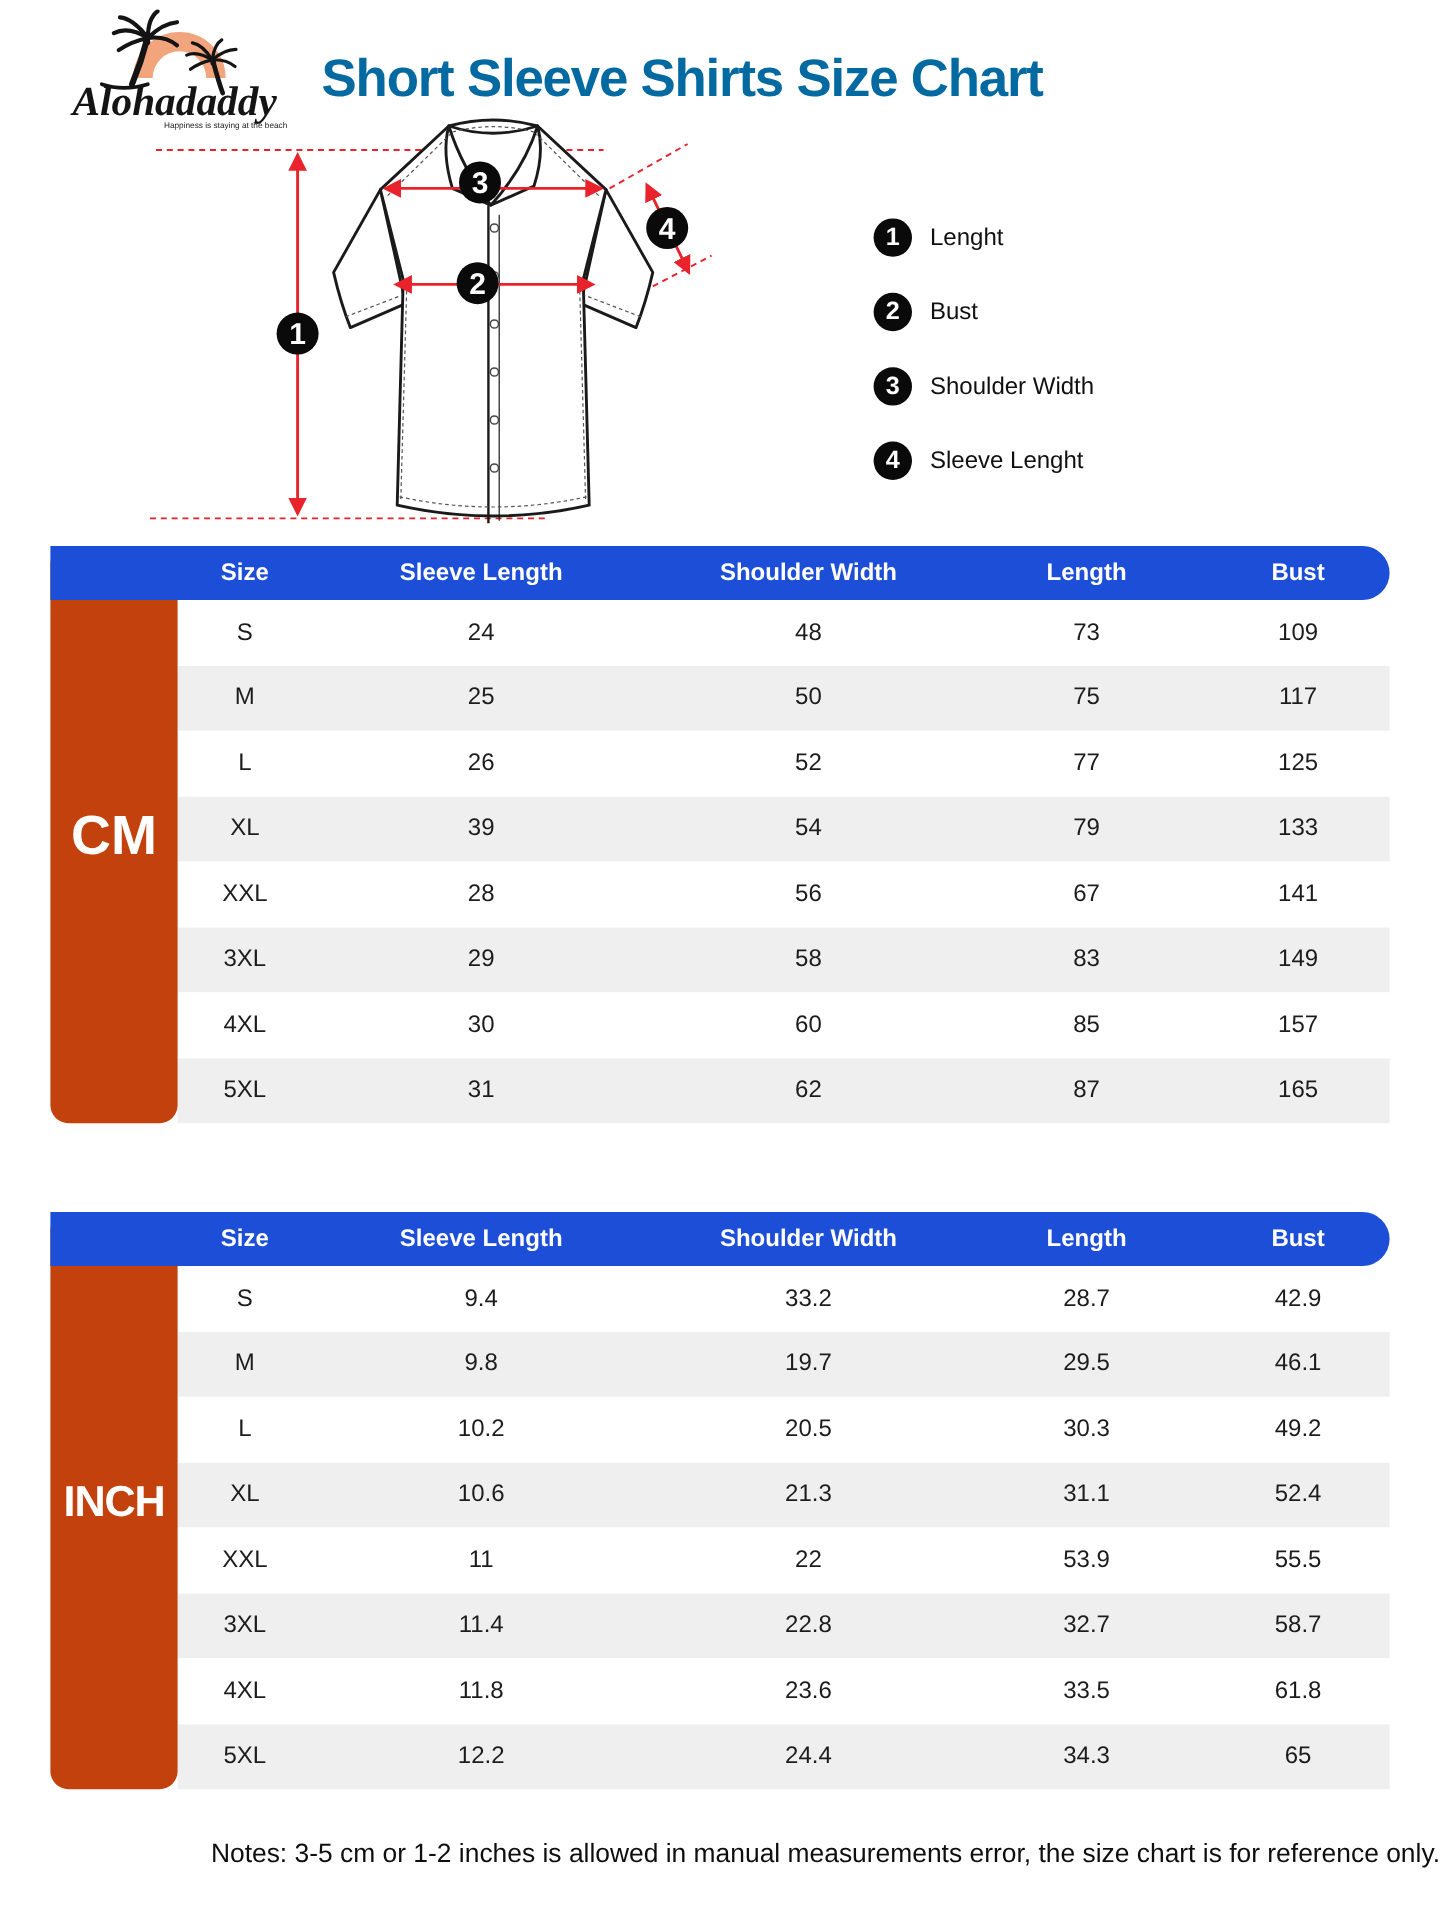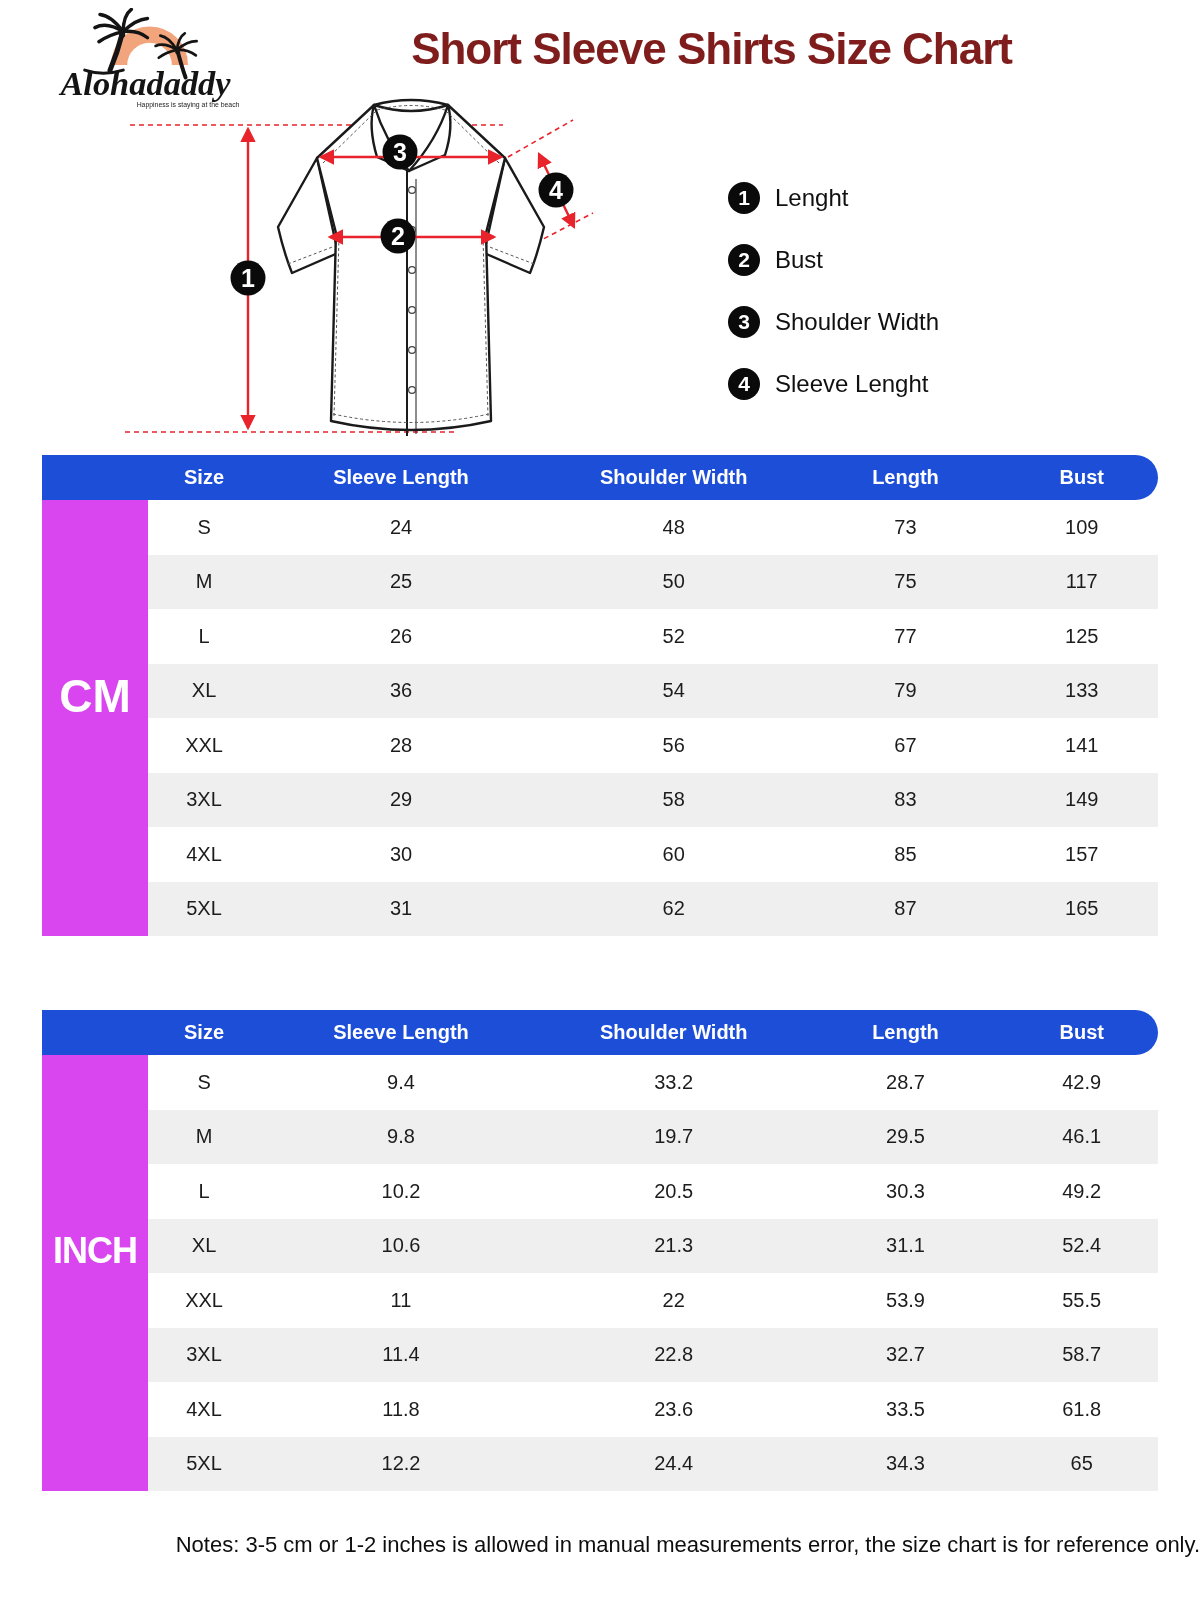--- a/index.html
+++ b/index.html
@@ -2,41 +2,41 @@
 <html><head>
 <meta charset="utf-8">
 <style>
   * { margin:0; padding:0; box-sizing:border-box; }
   html,body { background:#ffffff; }
   body { font-family:"Liberation Sans", sans-serif; }
   .page { position:relative; width:1200px; height:1600px; background:#fff; overflow:hidden; }
 
   
   .logo { position:absolute; left:26px; top:8px; width:238px; height:102px; }
-  .title { position:absolute; left:268px; top:24px; width:744px; text-align:right;
-           font-size:44px; font-weight:bold; color:#7f1d1d; letter-spacing:-1px; white-space:nowrap; }
+  .title { position:absolute; left:268px; top:41px; width:744px; text-align:left;
+           font-size:44px; font-weight:bold; color:#0369a1; letter-spacing:-1px; white-space:nowrap; }
 
   
   .diagram { position:absolute; left:125px; top:95px; width:470px; height:360px; }
   .legend { position:absolute; left:728px; top:181px; display:flex; flex-direction:column; gap:28px; }
   .legend-item { display:flex; align-items:center; height:34px; }
   .lnum { width:32px; height:32px; border-radius:50%; background:#0a0a0a; color:#fff;
           font-weight:bold; font-size:21px; display:flex; align-items:center; justify-content:center; flex:0 0 32px; }
-  .ltext { font-size:24px; color:#101010; margin-left:15px; white-space:nowrap; }
+  .ltext { font-size:20px; color:#101010; margin-left:15px; white-space:nowrap; }
 
   
   .size-table { position:absolute; left:42px; width:1116px; height:481px; }
   .size-table.cm { top:455px; }
   .size-table.inch { top:1010px; }
   .thead { position:relative; height:45px; background:#1d4ed8; border-radius:0 24px 24px 0; z-index:2; }
   .thead-inner { margin-left:106px; height:100%; display:grid;
                  grid-template-columns:11.1% 27.9% 26.1% 19.8% 15.1%; align-items:center; }
   .hcell { text-align:center; color:#fff; font-weight:bold; font-size:20px; }
-  .sidebar { position:absolute; left:0; top:0; bottom:0; width:106px; background:#d946ef;
-             display:flex; align-items:center; justify-content:center; z-index:1; }
+  .sidebar { position:absolute; left:0; top:0; bottom:0; width:106px; background:#c2410c;
+             display:flex; align-items:center; justify-content:center; z-index:1;border-radius:15px; }
   .unit { color:#fff; font-weight:bold; letter-spacing:0; }
   .cm .unit { font-size:46px; }
   .inch .unit { font-size:36px; letter-spacing:-1px; }
   .tbody { margin-left:106px; }
   .trow { display:grid; grid-template-columns:11.1% 27.9% 26.1% 19.8% 15.1%;
           height:54.5px; align-items:center; background:#fff; }
   .trow:nth-child(even) { background:#efefef; }
   .tcell { text-align:center; font-size:20px; color:#1c1c1c; }
 
   .notes { position:absolute; left:0; top:1532px; width:100%; text-align:right;
@@ -195,21 +195,21 @@
         </div>
         <div class="trow">
           <div class="tcell">L</div>
           <div class="tcell">26</div>
           <div class="tcell">52</div>
           <div class="tcell">77</div>
           <div class="tcell">125</div>
         </div>
         <div class="trow">
           <div class="tcell">XL</div>
-          <div class="tcell">36</div>
+          <div class="tcell">39</div>
           <div class="tcell">54</div>
           <div class="tcell">79</div>
           <div class="tcell">133</div>
         </div>
         <div class="trow">
           <div class="tcell">XXL</div>
           <div class="tcell">28</div>
           <div class="tcell">56</div>
           <div class="tcell">67</div>
           <div class="tcell">141</div>

